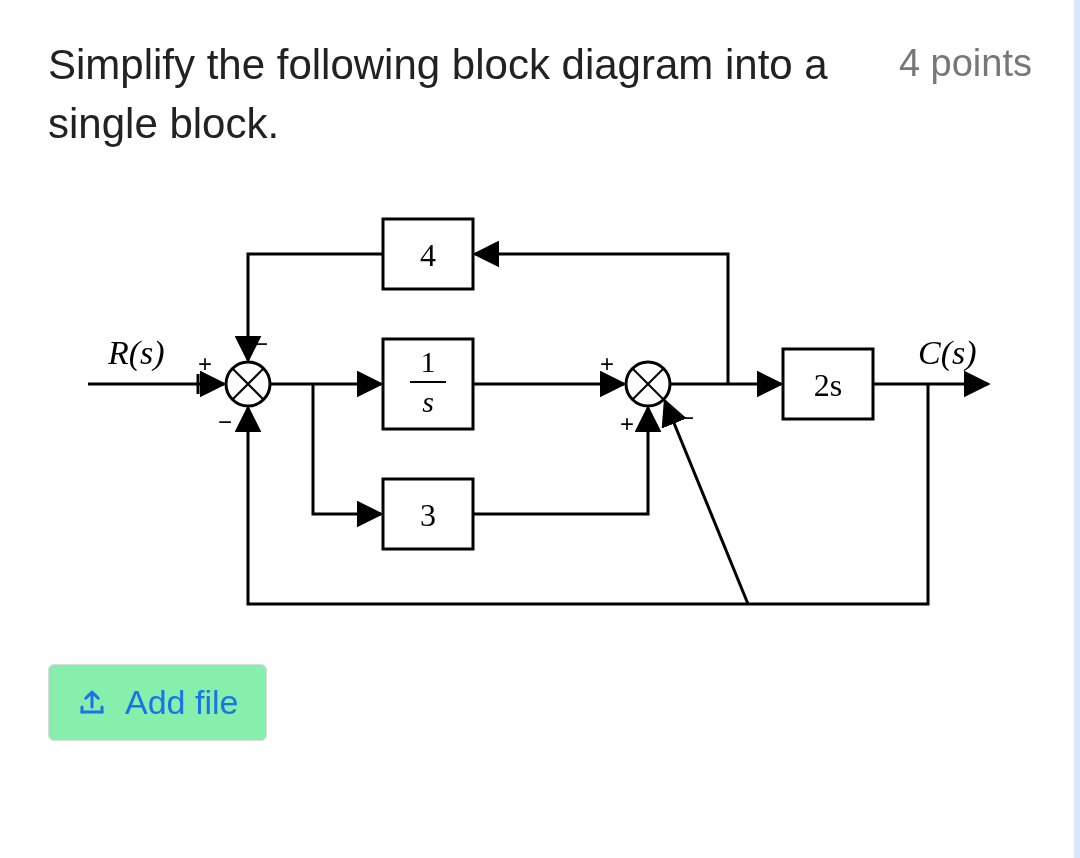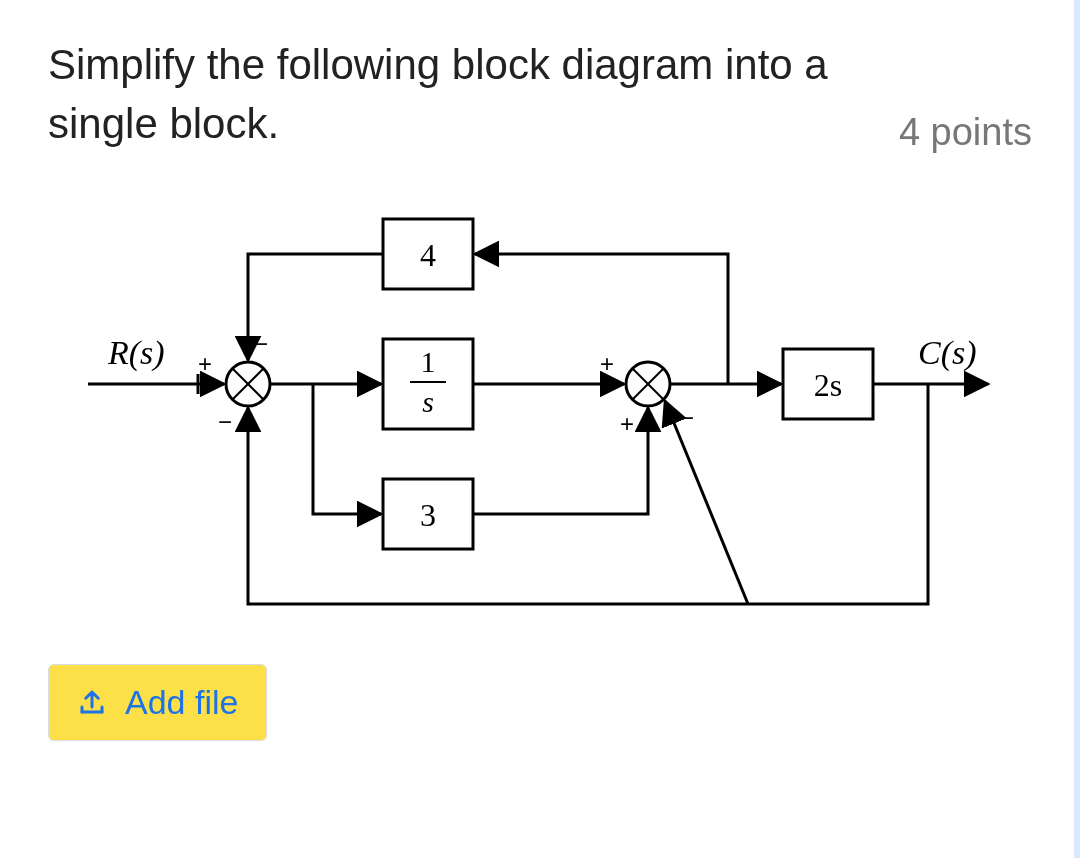--- a/index.html
+++ b/index.html
@@ -1,21 +1,21 @@
 <!DOCTYPE html>
 <html><head>
 <meta charset="utf-8">
 <style>
   html,body{margin:0;padding:0;background:#fff;font-family:Arial,"Helvetica Neue",Helvetica,sans-serif}
   .page{width:1080px;height:858px;box-sizing:border-box;padding:36px 48px;position:relative}
-  .header{display:flex;align-items:flex-end;justify-content:space-between;margin-bottom:24px}
+  .header{display:flex;align-items:flex-start;justify-content:space-between;margin-bottom:24px}
   .q-title{font-size:42px;color:#222;line-height:1.4;max-width:780px}
   .points{font-size:38px;color:#777;white-space:nowrap;margin-top:6px}
   .diagram{width:960px;height:460px;display:block;margin-top:30px}
-  .add-file-btn{display:inline-flex;align-items:center;gap:18px;border:1px solid #dadce0;border-radius:6px;padding:18px 28px;color:#1a73e8;font-size:34px;background:#fde047;cursor:pointer;margin-top:20px}
+  .add-file-btn{display:inline-flex;align-items:center;gap:18px;border:1px solid #dadce0;border-radius:6px;padding:18px 28px;color:#1a73e8;font-size:34px;background:#86efac;cursor:pointer;margin-top:20px}
   .add-file-btn svg{width:30px;height:30px}
   .right-edge{position:absolute;top:0;right:0;width:6px;height:100%;background:#d9e8fb}
 </style>
 </head>
 <body>
 
 <div class="page">
   <div class="right-edge"></div>
 
   <div class="header">

